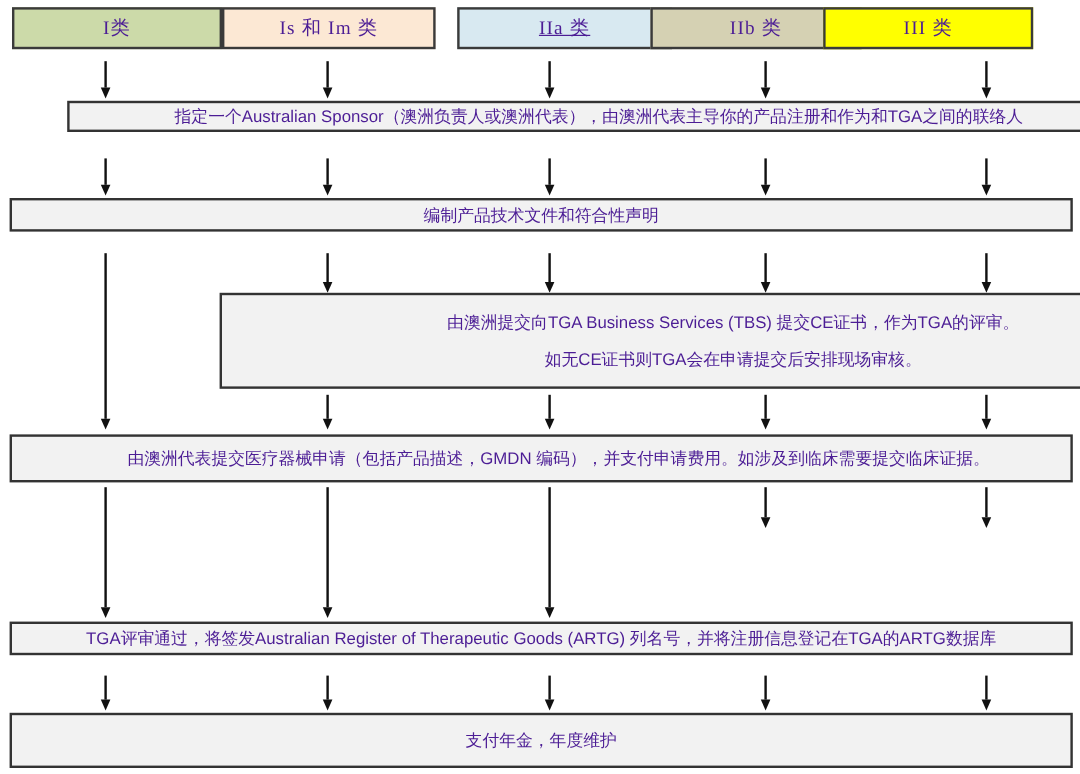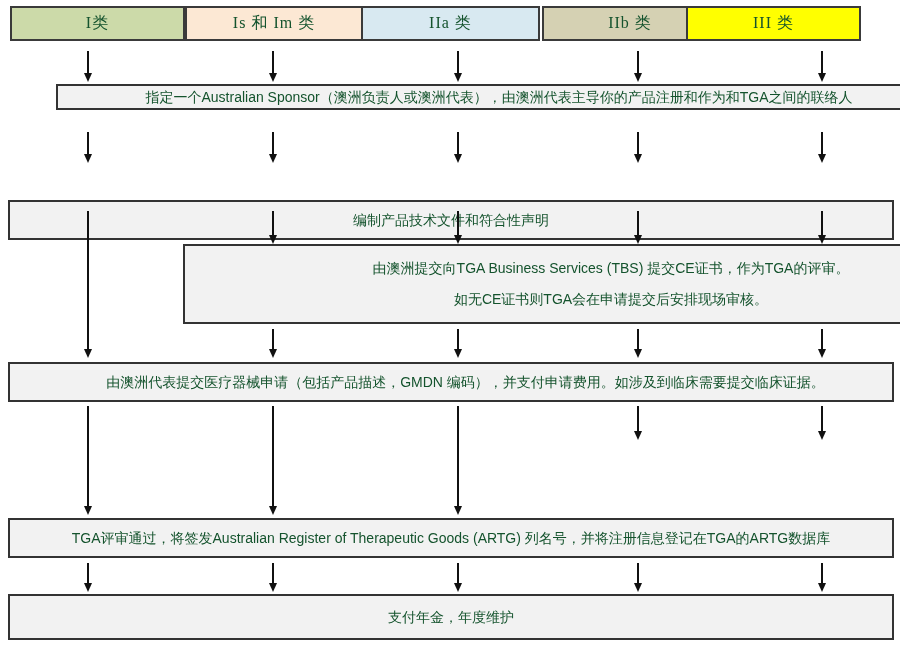--- a/index.html
+++ b/index.html
@@ -1,21 +1,21 @@
 <!DOCTYPE html>
 <html><head>
 <meta charset="utf-8">
 <style>
   html,body{margin:0;padding:0;background:#ffffff;}
   .canvas{
     position:relative;
     width:900px;height:645px;
     background:#ffffff;
     font-family:"Liberation Sans","DejaVu Sans",sans-serif;
-    color:#14532d;
+    color:#4c1d95;
     overflow:hidden;
   }
   
   .class-cell{
     position:absolute;top:6px;height:35px;
     border:2px solid #3a3a3a;
     box-sizing:border-box;
     display:flex;align-items:center;justify-content:center;
     font-family:"Liberation Serif","DejaVu Serif",serif;
     font-size:16px;font-weight:400;
@@ -47,39 +47,39 @@
     border-top:9px solid #111111;
   }
 </style>
 </head>
 <body>
 
 <div class="canvas">
 
   <div class="class-cell" style="left: 10px; width: 175px; background-color: rgb(204, 218, 169);">I类</div>
   <div class="class-cell" style="left: 185px; width: 178px; background-color: rgb(252, 232, 212);">Is 和 Im 类</div>
-  <div class="class-cell" style="left: 361px; width: 179px; background-color: rgb(216, 233, 241);">IIa 类</div>
+  <div class="class-cell" style="left: 381px; width: 179px; background-color: rgb(216, 233, 241); text-decoration: underline;">IIa 类</div>
   <div class="class-cell" style="left: 542px; width: 176px; background-color: rgb(213, 209, 179);">IIb 类</div>
   <div class="class-cell" style="left: 686px; width: 175px; background-color: rgb(255, 255, 0);">III 类</div>
 
   <div class="arrow" style="left:87px;top:51px;height:22px;"></div>
   <div class="arrow" style="left:272px;top:51px;height:22px;"></div>
   <div class="arrow" style="left:457px;top:51px;height:22px;"></div>
   <div class="arrow" style="left:637px;top:51px;height:22px;"></div>
   <div class="arrow" style="left:821px;top:51px;height:22px;"></div>
 
   <div class="step-box" style="left:8px;top:84px;width:886px;height:26px;margin-left:48px;">指定一个Australian Sponsor（澳洲负责人或澳洲代表），由澳洲代表主导你的产品注册和作为和TGA之间的联络人</div>
 
   <div class="arrow" style="left:87px;top:132px;height:22px;"></div>
   <div class="arrow" style="left:272px;top:132px;height:22px;"></div>
   <div class="arrow" style="left:457px;top:132px;height:22px;"></div>
   <div class="arrow" style="left:637px;top:132px;height:22px;"></div>
   <div class="arrow" style="left:821px;top:132px;height:22px;"></div>
 
-  <div class="step-box" style="left:8px;top:165px;width:886px;height:40px;margin-top:35px;">编制产品技术文件和符合性声明</div>
+  <div class="step-box" style="left:8px;top:165px;width:886px;height:28px;">编制产品技术文件和符合性声明</div>
 
   <div class="arrow" style="left:87px;top:211px;height:138px;"></div>
   <div class="arrow" style="left:272px;top:211px;height:24px;"></div>
   <div class="arrow" style="left:457px;top:211px;height:24px;"></div>
   <div class="arrow" style="left:637px;top:211px;height:24px;"></div>
   <div class="arrow" style="left:821px;top:211px;height:24px;"></div>
 
   <div class="step-box" style="left:183px;top:244px;width:856px;height:80px;justify-content:space-evenly;">
     <div>由澳洲提交向TGA Business Services (TBS) 提交CE证书，作为TGA的评审。</div>
     <div>如无CE证书则TGA会在申请提交后安排现场审核。</div>
@@ -92,21 +92,21 @@
 
   <div class="step-box" style="left:8px;top:362px;width:886px;height:40px;padding-left:29px;">由澳洲代表提交医疗器械申请（包括产品描述，GMDN 编码），并支付申请费用。如涉及到临床需要提交临床证据。</div>
 
   <div class="arrow" style="left:87px;top:406px;height:100px;"></div>
   <div class="arrow" style="left:272px;top:406px;height:100px;"></div>
   <div class="arrow" style="left:457px;top:406px;height:100px;"></div>
   <div class="arrow" style="left:637px;top:406px;height:25px;"></div>
   <div class="arrow" style="left:821px;top:406px;height:25px;"></div>
 
 
-  <div class="step-box" style="left:8px;top:518px;width:886px;height:40px;">TGA评审通过，将签发Australian Register of Therapeutic Goods (ARTG) 列名号，并将注册信息登记在TGA的ARTG数据库</div>
+  <div class="step-box" style="left:8px;top:518px;width:886px;height:28px;">TGA评审通过，将签发Australian Register of Therapeutic Goods (ARTG) 列名号，并将注册信息登记在TGA的ARTG数据库</div>
 
   <div class="arrow" style="left:87px;top:563px;height:20px;"></div>
   <div class="arrow" style="left:272px;top:563px;height:20px;"></div>
   <div class="arrow" style="left:457px;top:563px;height:20px;"></div>
   <div class="arrow" style="left:637px;top:563px;height:20px;"></div>
   <div class="arrow" style="left:821px;top:563px;height:20px;"></div>
 
   <div class="step-box" style="left:8px;top:594px;width:886px;height:46px;">支付年金，年度维护</div>
 
 </div>

